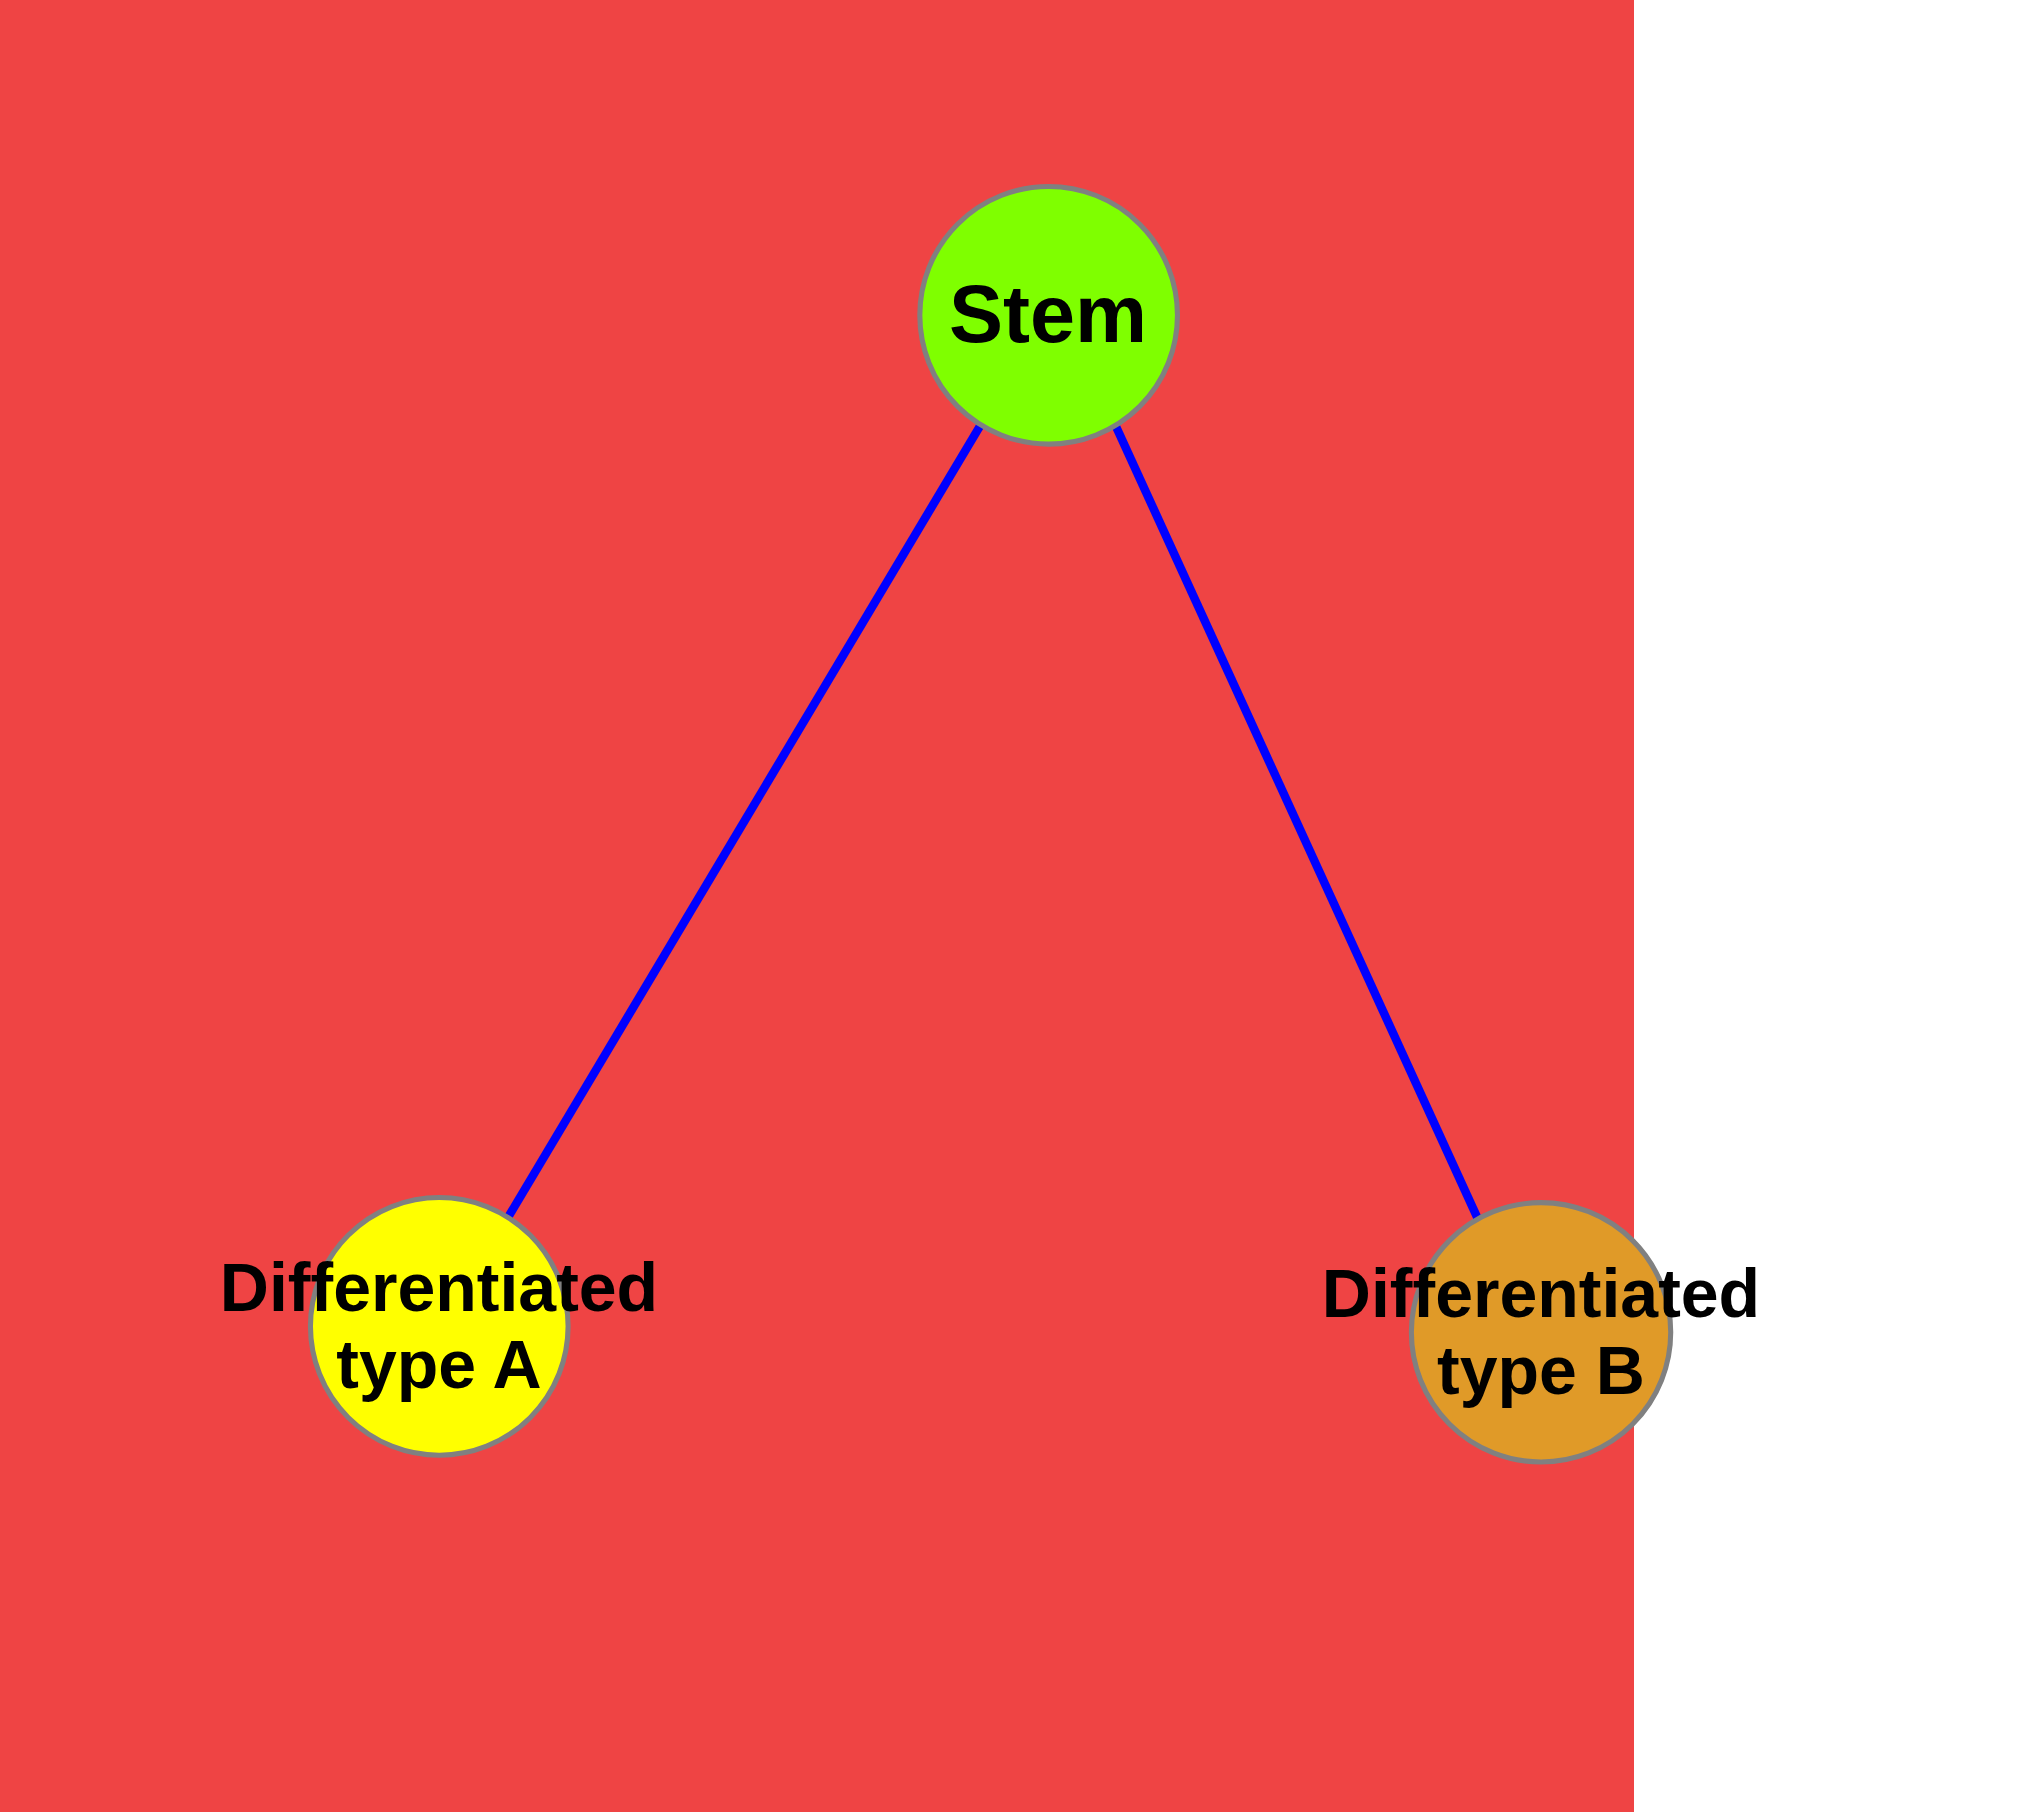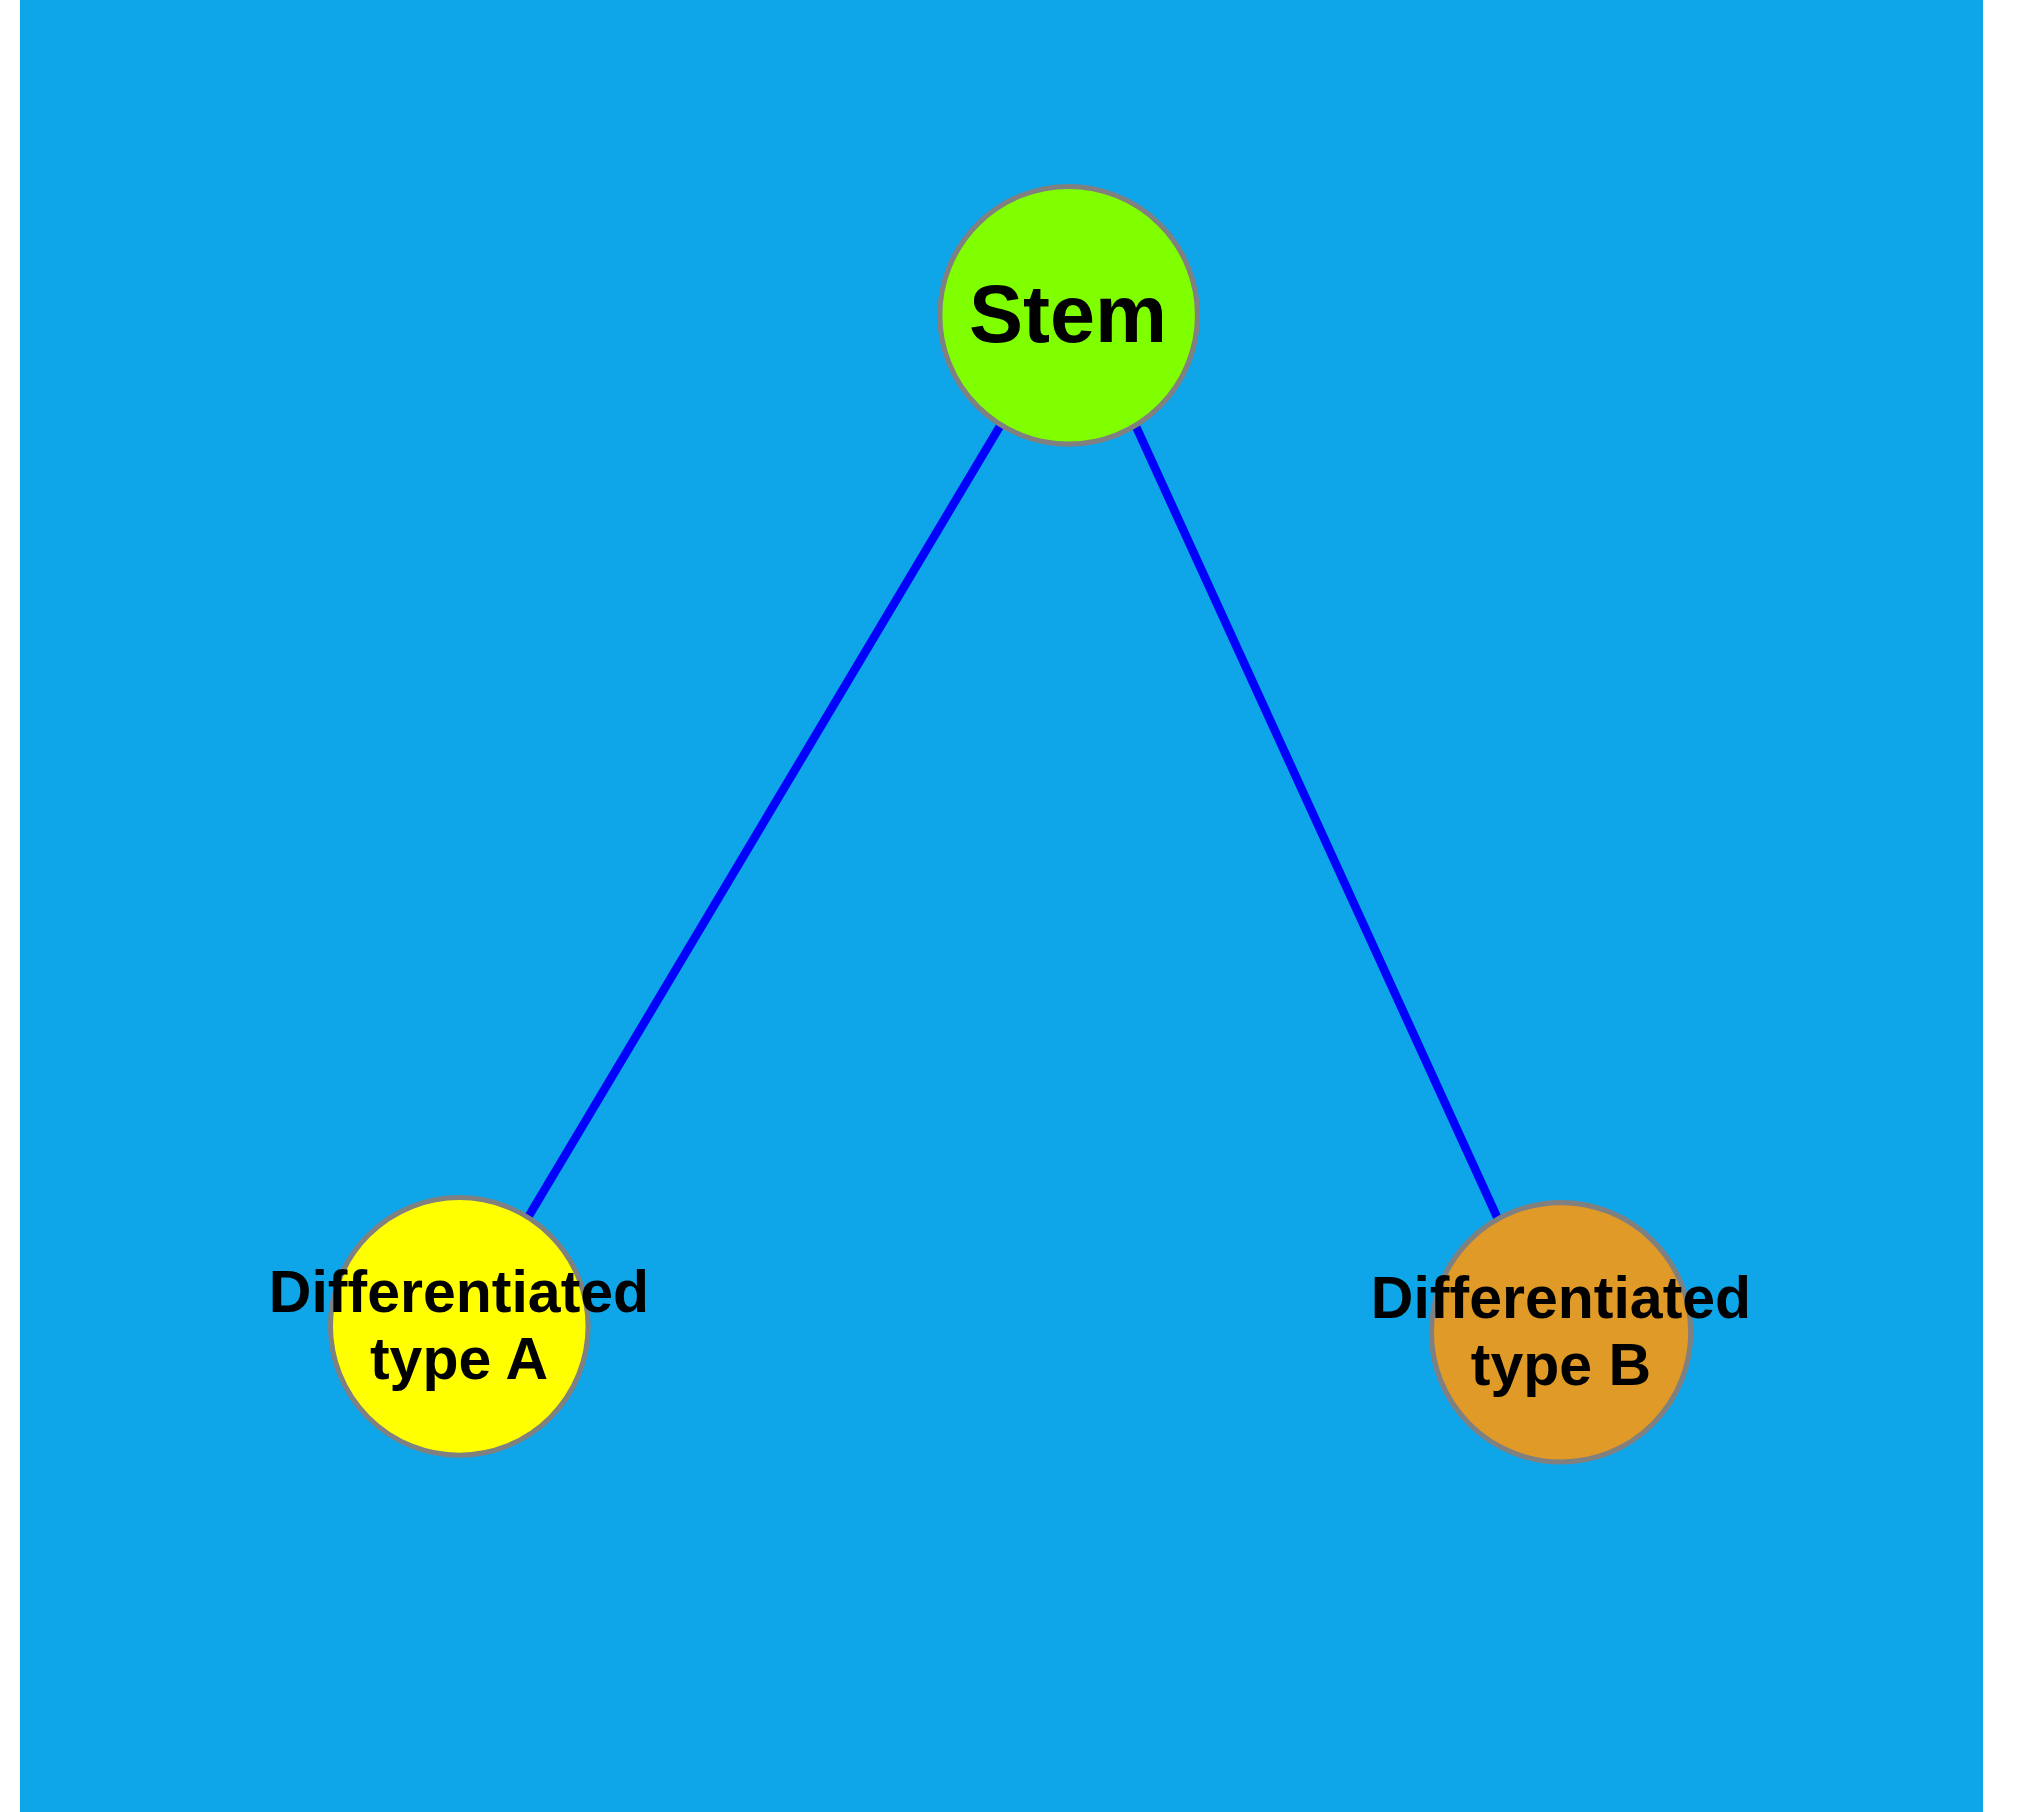--- a/index.html
+++ b/index.html
@@ -7,24 +7,23 @@
     padding: 0;
   }
   body {
     width: 2021px;
     height: 1812px;
     overflow: hidden;
     font-family: "Liberation Sans", sans-serif;
   }
   #canvas {
     position: relative;
-    width: 1963px;
+    width: 1634px;
     height: 1812px;
-    background: #0ea5e9;
-    margin-left: 20px;
+    background: #ef4444;
   }
   #graph-svg {
     position: absolute;
     left: 0;
     top: 0;
     width: 2021px;
     height: 1812px;
   }
   .node-label {
     position: absolute;
@@ -33,21 +32,21 @@
     color: #000000;
     line-height: 1.13;
     white-space: pre;
     pointer-events: none;
     transform: translate(-50%, -50%);
   }
   .node-label.lbl-stem {
     font-size: 81px;
   }
   .node-label.lbl-diff {
-    font-size: 59px;
+    font-size: 68px;
   }
 </style>
 </head>
 <body>
 
 <div id="canvas">
 
   <svg id="graph-svg" viewBox="0 0 2384 2138">
     <g>
       <line id="e0" x1="1157" y1="501" x2="600" y2="1435" stroke="#0000ff" stroke-width="10" stroke-linecap="butt"></line>

